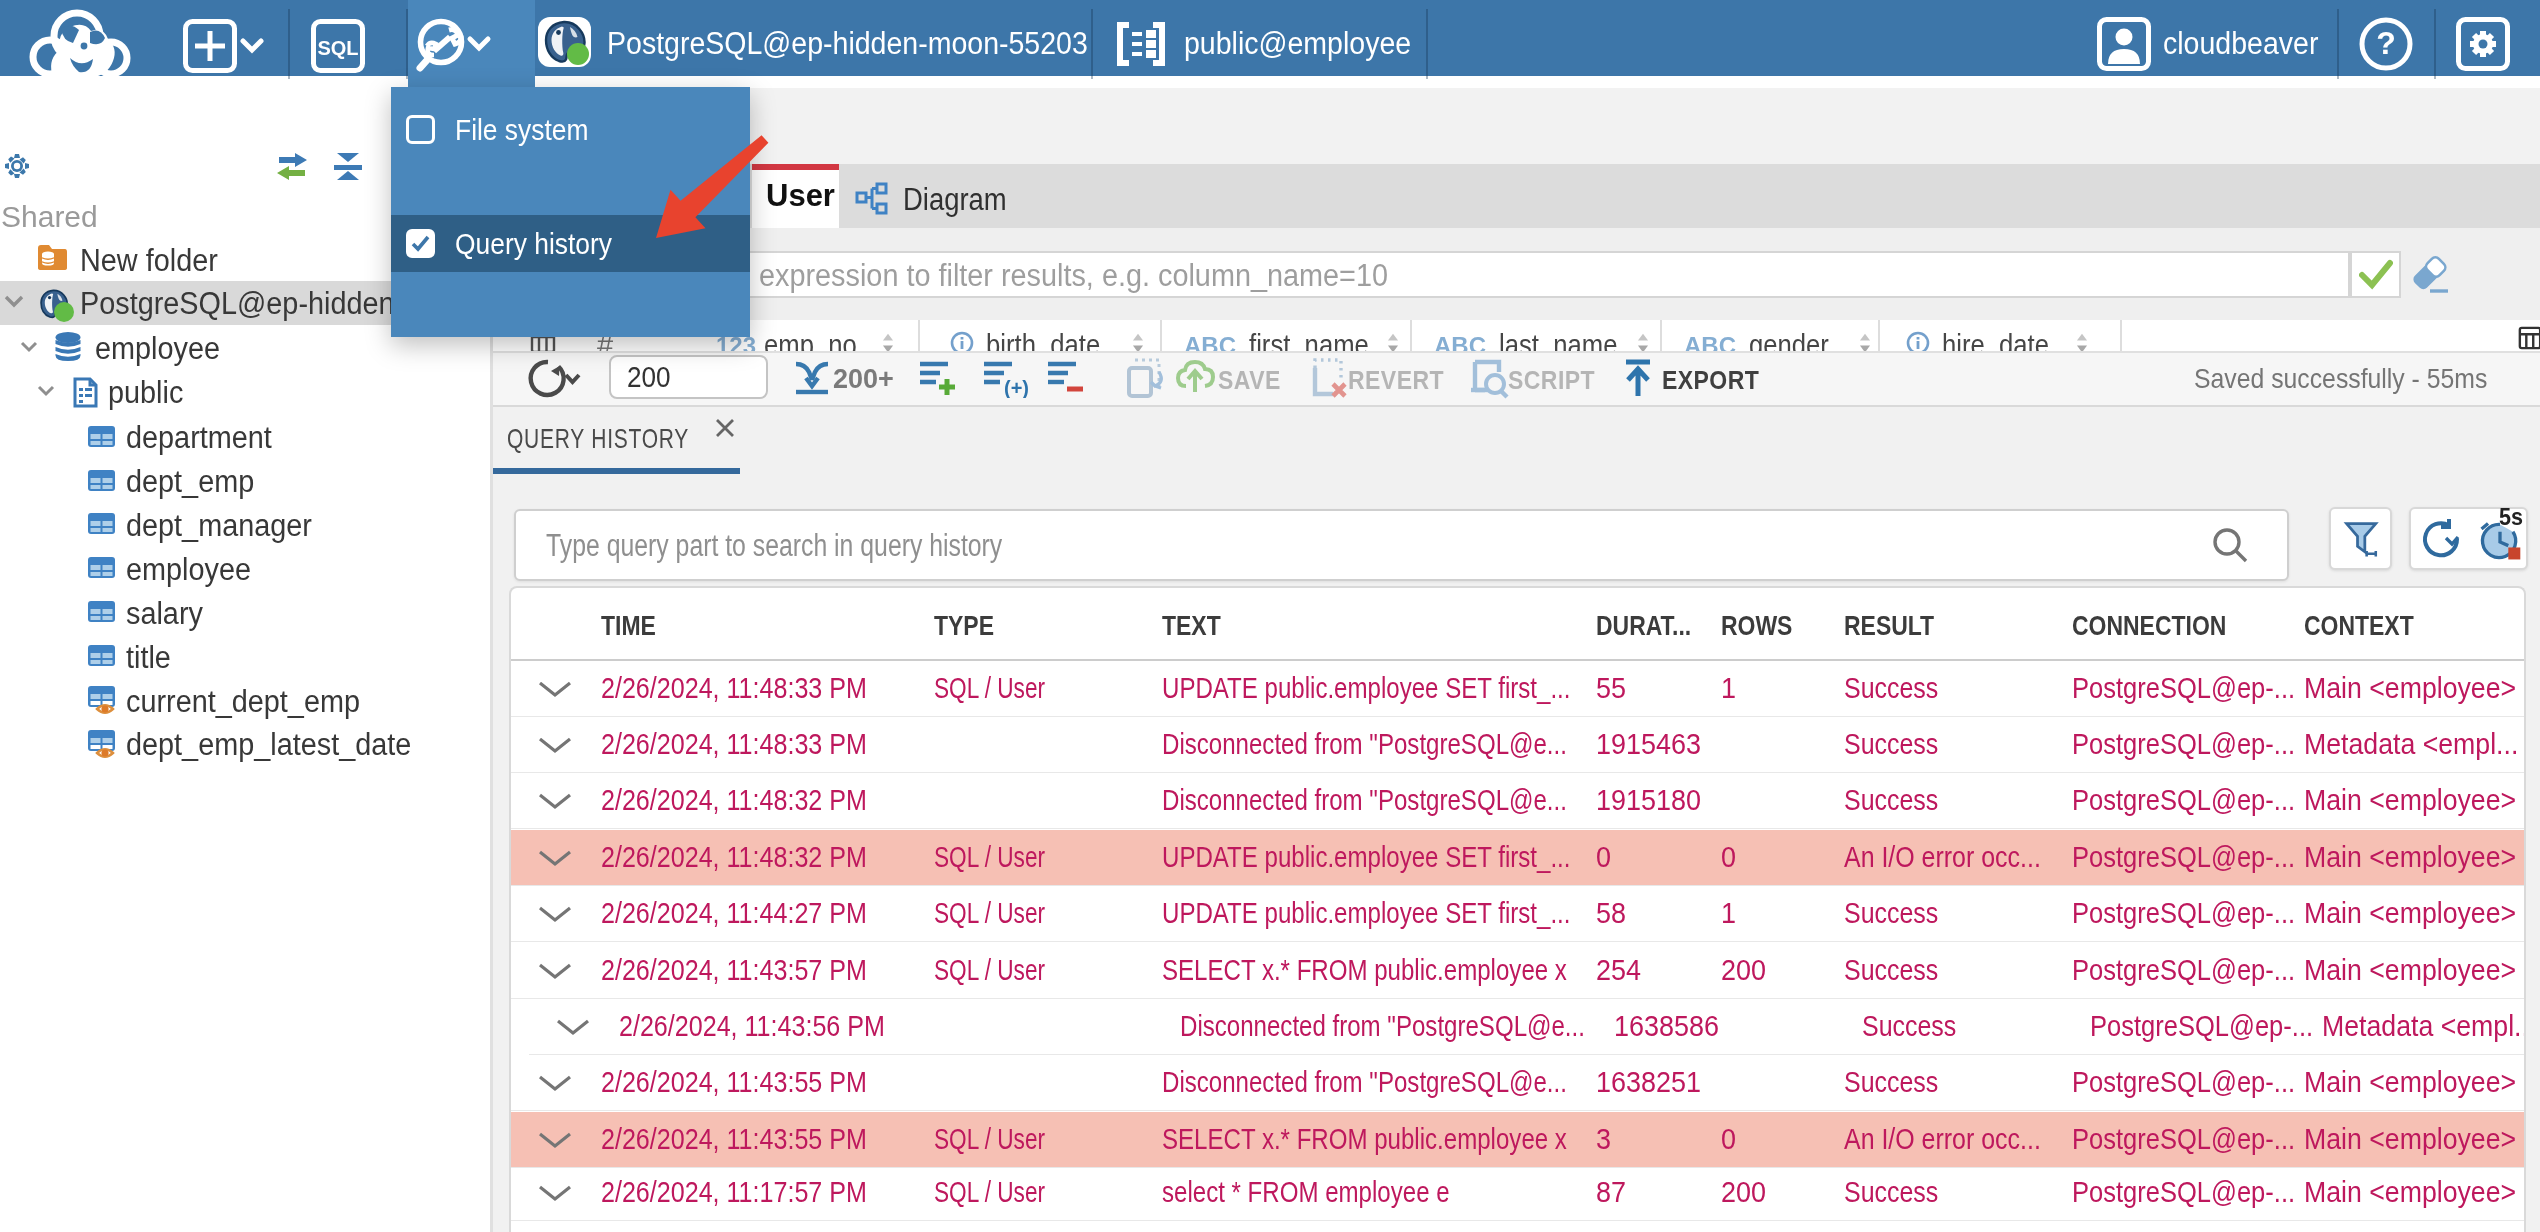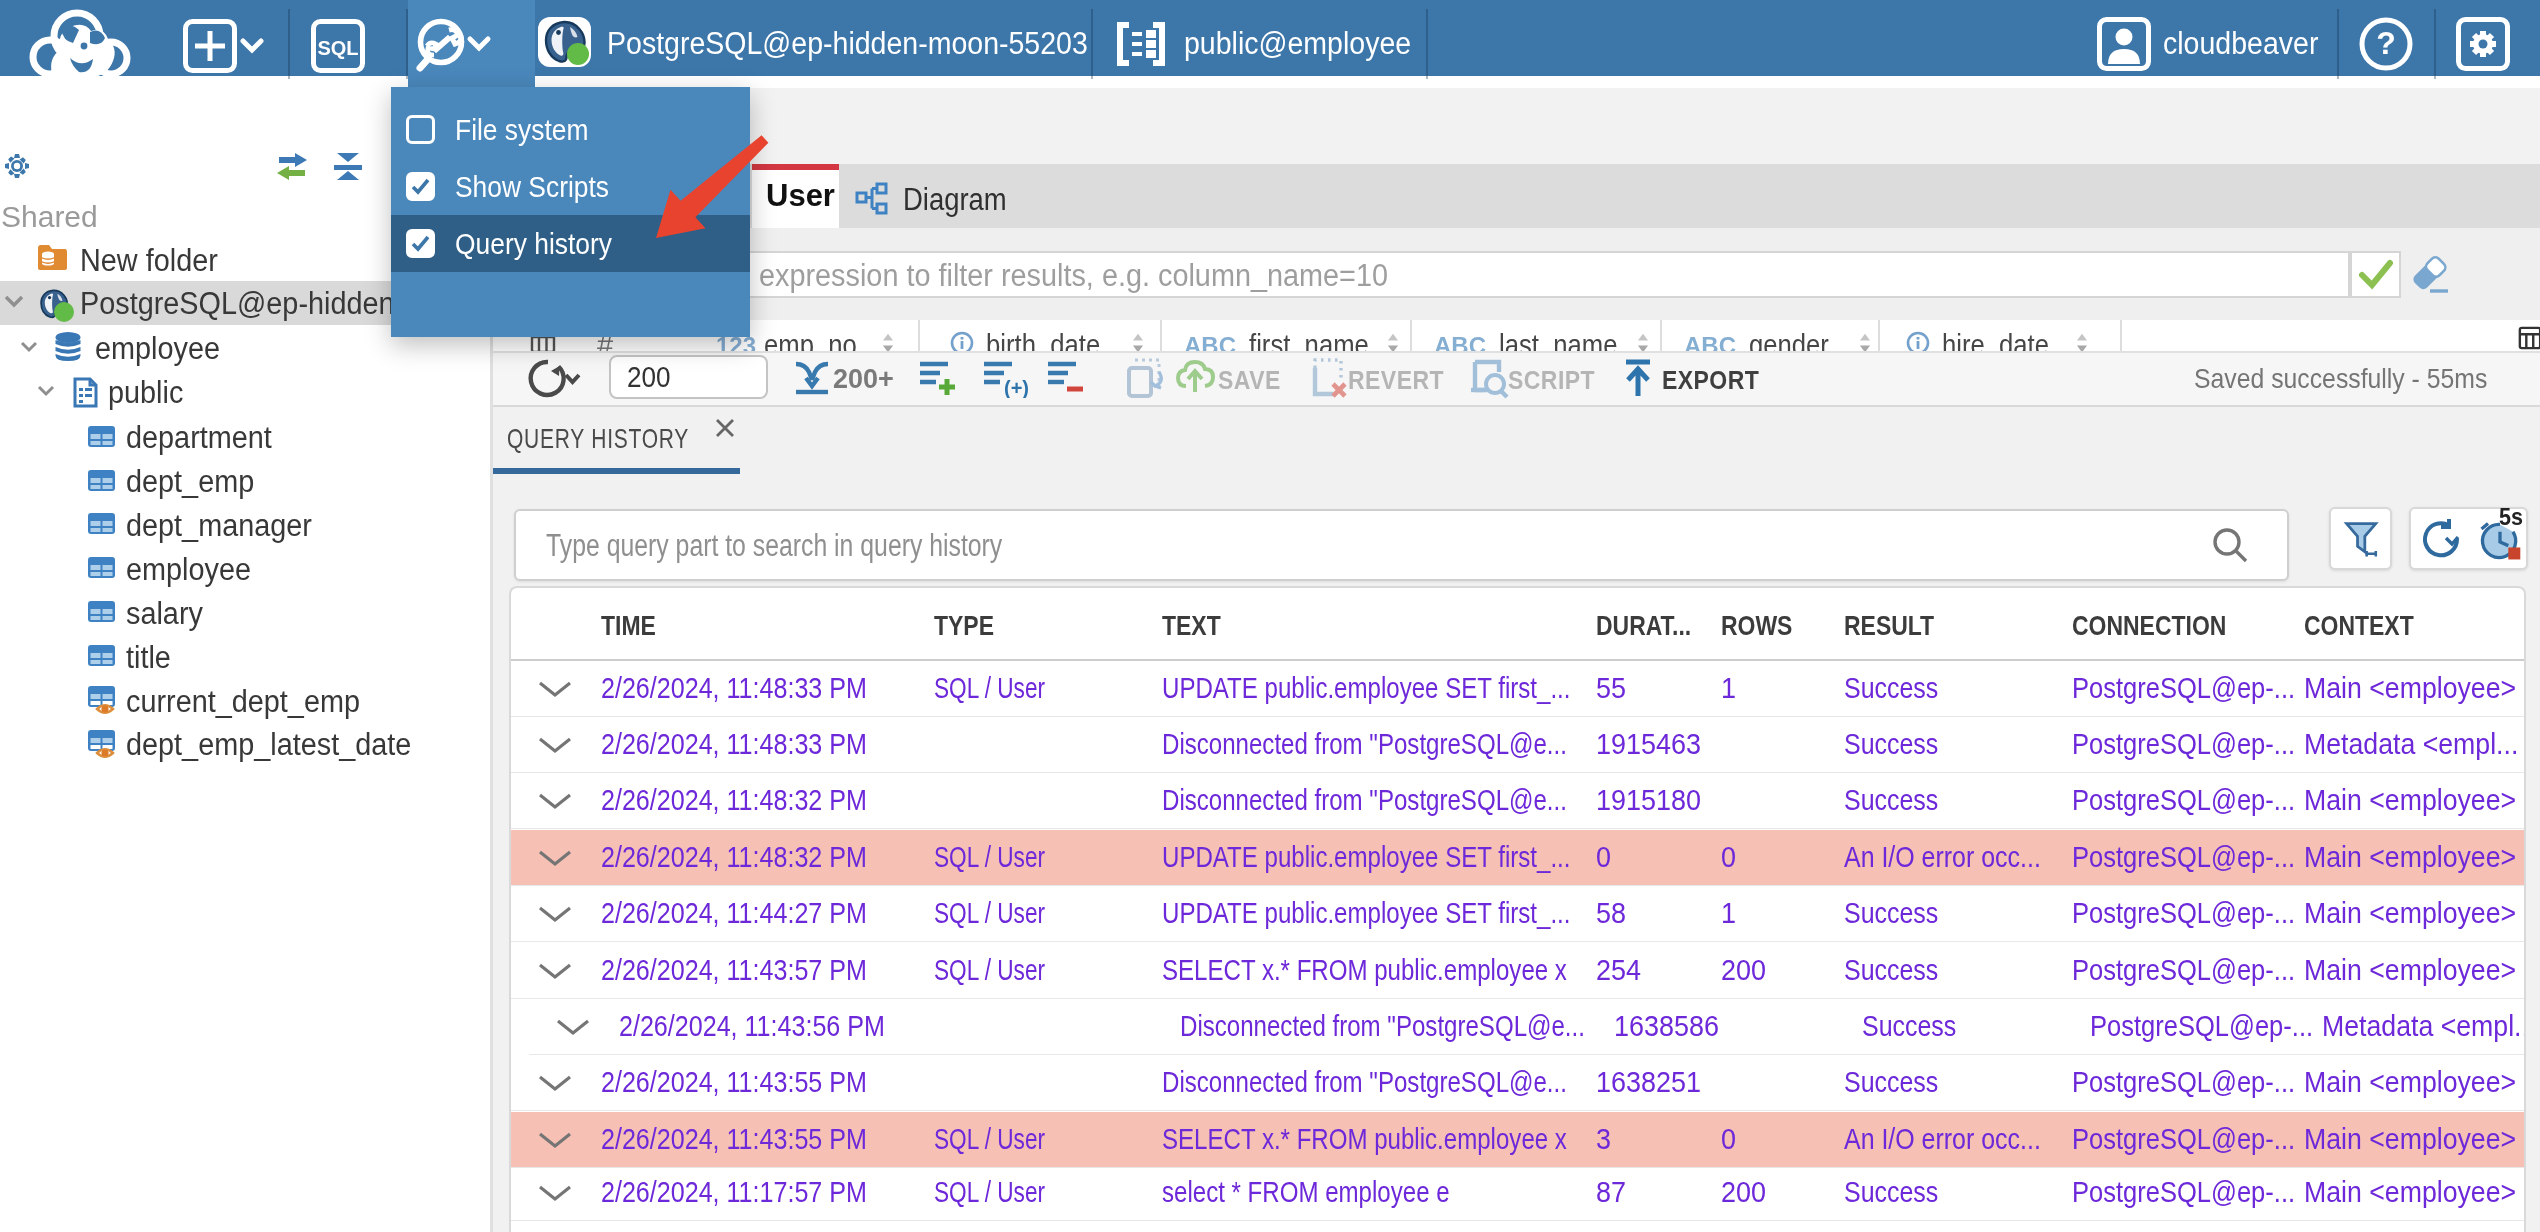--- a/index.html
+++ b/index.html
@@ -17,21 +17,21 @@
   
   #main { position:absolute; left:493px; top:88px; width:2047px; height:1144px; background:#f1f1f1; }
   
   #menu { position:absolute; left:391px; top:87px; width:359px; height:250px; background:#4a87bb; box-shadow:0 8px 24px rgba(0,0,0,0.25); z-index:40; }
   .mrow { position:absolute; left:0; width:359px; height:57px;padding-left:20px; }
   .mrow.hl { background:#2f5f86; }
   .mtext { position:absolute; left:64px; color:#fff; font-size:30px; line-height:57px; }
   .cb { position:absolute; left:15px; top:14px; width:29px; height:29px; border:3px solid #fff; border-radius:6px; }
   .cb.checked { background:#fff; }
   #arrow-svg { position:absolute; left:0; top:0; z-index:50; pointer-events:none; }
-  .r { position:absolute; left:0; width:2017px; height:56px; border-bottom:1px solid #e8e8e8; font-size:29px; color:#6d28d9; }
+  .r { position:absolute; left:0; width:2017px; height:56px; border-bottom:1px solid #e8e8e8; font-size:29px; color:#be185d; }
   .r.err { background:#f6c0b4; }
   .r div { position:absolute; top:0; line-height:55px; white-space:nowrap; }
   .r .c1{transform:scaleX(0.865);} .r .c2{transform:scaleX(0.78);} .r .c3{transform:scaleX(0.83);} .r .c4,.r .c5{transform:scaleX(0.93);} .r .c6{transform:scaleX(0.86);} .r .c7{transform:scaleX(0.88);} .r .c8{transform:scaleX(0.92);} .c1{left:90px} .c2{left:423px} .c3{left:651px} .c4{left:1085px} .c5{left:1210px} .c6{left:1333px} .c7{left:1561px} .c8{left:1793px}
   .chev { position:absolute; left:25px; top:18px; }
   .sx { transform:scaleX(0.885); transform-origin:0 50%; }
   .r div { transform:scaleX(0.87); transform-origin:0 50%; }
   .treetext { transform:scaleX(0.93); transform-origin:0 50%; }
   .htext { transform:scaleX(0.92); transform-origin:0 50%; }
   .mtext { transform:scaleX(0.88); transform-origin:0 50%; }
 </style>
@@ -585,28 +585,20 @@
       <div class="c6">Success</div>
       <div class="c7">PostgreSQL@ep-...</div>
       <div class="c8">Main &lt;employee&gt;</div>
     </div>
   </div>
   <div id="menu">
     <div class="mrow" style="top:14px;">
       <span class="cb"></span>
       <span class="mtext">File system</span>
     </div>
-    <div class="mrow" style="top:71px;">
-      <span class="cb checked">
-        <svg width="23" height="23" viewBox="0 0 23 23" style="position:absolute;left:0;top:0;">
-          <path d="M4 12 L9 17 L19 5" fill="none" stroke="#3d76a9" stroke-width="3.6"></path>
-        </svg>
-      </span>
-      <span class="mtext">Show Scripts</span>
-    </div>
     <div class="mrow hl" style="top:128px;">
       <span class="cb checked">
         <svg width="23" height="23" viewBox="0 0 23 23" style="position:absolute;left:0;top:0;">
           <path d="M4 12 L9 17 L19 5" fill="none" stroke="#3d76a9" stroke-width="3.6"></path>
         </svg>
       </span>
       <span class="mtext">Query history</span>
     </div>
   </div>
   <svg id="arrow-svg" width="2540" height="1232" viewBox="0 0 2540 1232">

